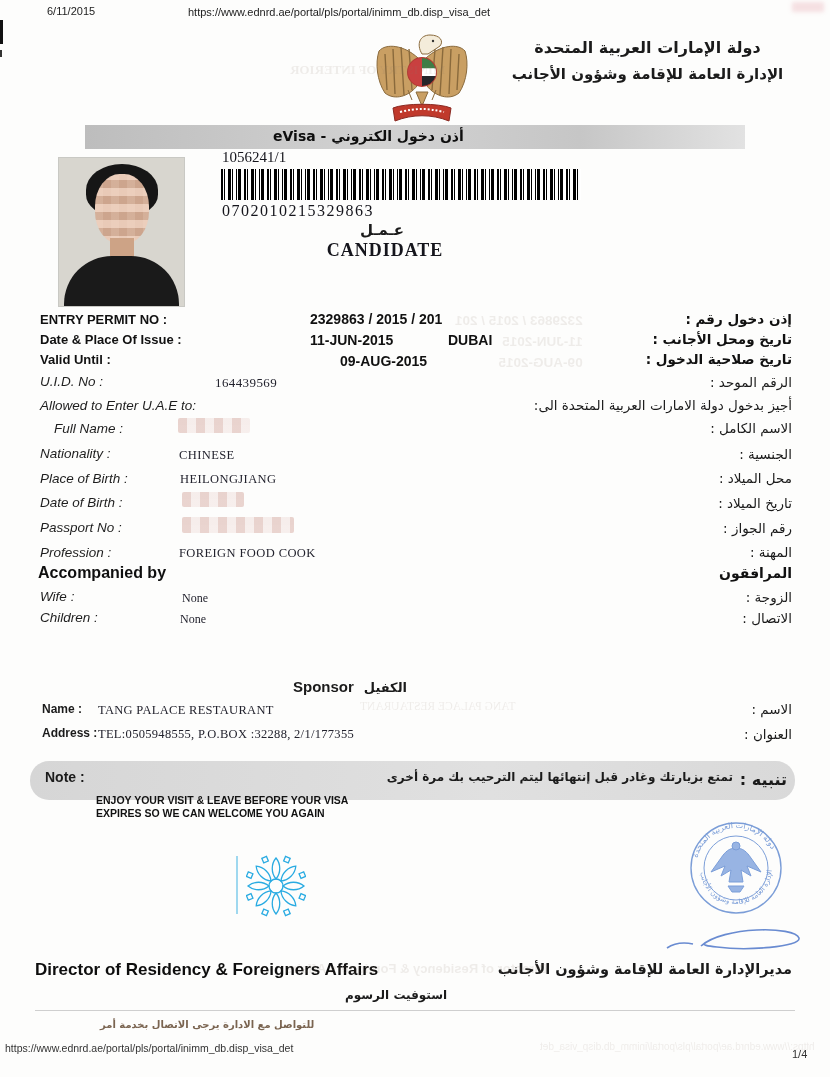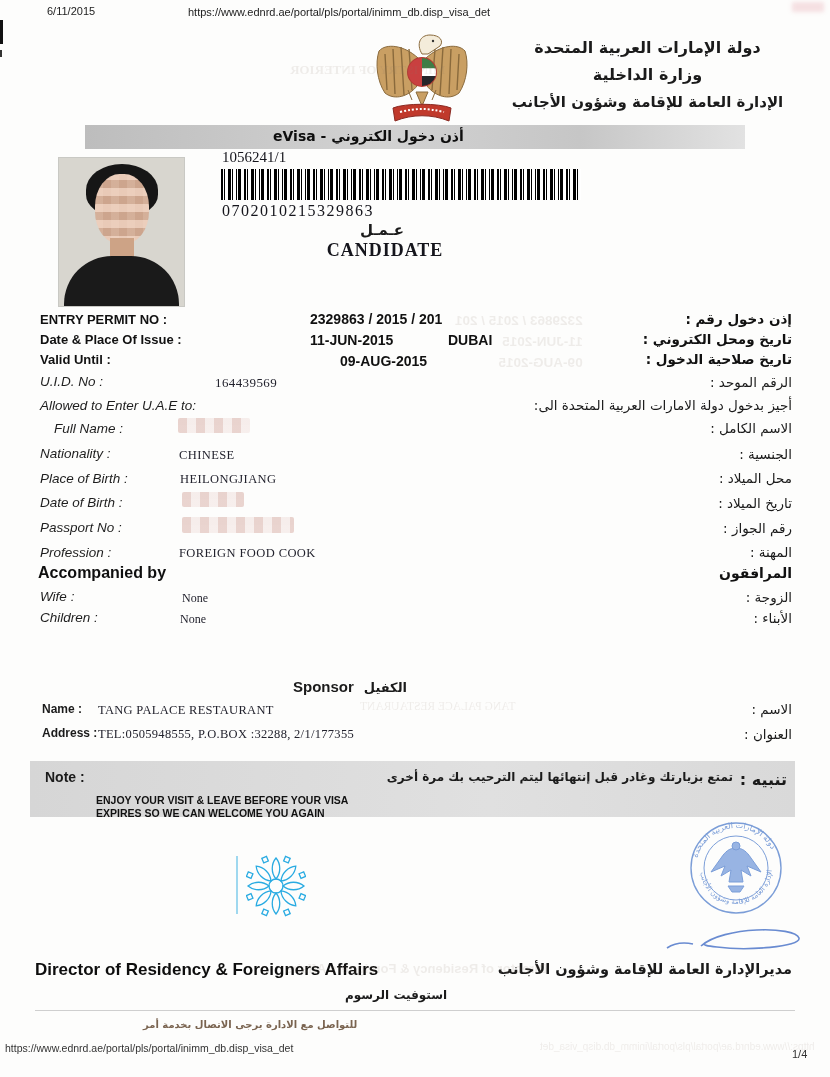--- a/index.html
+++ b/index.html
@@ -67,21 +67,20 @@
       <path d="M50 26 A14 14 0 0 1 63.6 36.5 L50 36.5 Z" fill="#3e7d46"></path>
       <path d="M63.6 36.5 A14 14 0 0 1 63.6 44 L50 44 L50 36.5 Z" fill="#ffffff"></path>
       <path d="M63.6 44 A14 14 0 0 1 50 54 L50 44 Z" fill="#26262a"></path>
       <path d="M21 76 C33 71 67 71 79 76 L77 89 C60 82 40 82 23 89 Z" fill="#c0392b" stroke="#8a2a22"></path>
       <path d="M28 80 C45 76 55 76 72 80" fill="none" stroke="#fff" stroke-width="2" stroke-dasharray="2 2"></path>
     </svg>
   </div>
 
   <div class="abs ar" style="left:500px;top:38px;width:295px;text-align:center;">
     <div class="b" style="font-size:16px;margin-bottom:8px;">دولة الإمارات العربية المتحدة</div>
-    <div class="b" style="font-size:16px;margin-bottom:9px;">وزارة الداخلية</div>
     <div class="b" style="font-size:15px;">الإدارة العامة للإقامة وشؤون الأجانب</div>
   </div>
 
   <div class="abs serif b ghost" style="left:290px;top:62px;font-size:13px;">MINISTRY OF INTERIOR</div>
 
   <div class="abs banner" style="left:85px;top:125px;width:660px;height:24px;">
     <div class="abs ar b" style="left:188px;top:3px;font-size:14px;color:#0e0e0e;">أذن دخول الكتروني - eVisa</div>
   </div>
 
   <div class="abs photo" style="left:58px;top:157px;width:125px;height:148px;">
@@ -98,21 +97,21 @@
   <div class="abs ar b c" style="left:382px;top:221px;font-size:15px;">عـمـل</div>
   <div class="abs serif b c" style="left:385px;top:240px;font-size:18px;letter-spacing:1px;color:#15151c;">CANDIDATE</div>
 
   <div class="abs lblb" style="left:40px;top:312px;">ENTRY PERMIT NO :</div>
   <div class="abs valb" style="left:310px;top:311px;">2329863 / 2015 / 201</div>
   <div class="abs ar arlb" style="right:38px;top:311px;">إذن دخول رقم :</div>
 
   <div class="abs lblb" style="left:40px;top:332px;">Date &amp; Place Of Issue :</div>
   <div class="abs valb" style="left:310px;top:332px;">11-JUN-2015</div>
   <div class="abs valb" style="left:448px;top:332px;">DUBAI</div>
-  <div class="abs ar arlb" style="right:38px;top:331px;">تاريخ ومحل الكتروني :</div>
+  <div class="abs ar arlb" style="right:38px;top:331px;">تاريخ ومحل الأجانب :</div>
 
   <div class="abs lblb" style="left:40px;top:352px;">Valid Until :</div>
   <div class="abs valb" style="left:340px;top:353px;">09-AUG-2015</div>
   <div class="abs ar arlb" style="right:38px;top:351px;">تاريخ صلاحية الدخول :</div>
 
   <div class="abs ghost b" style="left:455px;top:310px;font-size:13.5px;line-height:21px;text-align:left;">
     <div>2329863 / 2015 / 201</div>
     <div>11-JUN-2015</div>
     <div>09-AUG-2015</div>
   </div>
@@ -150,37 +149,37 @@
 
   <div class="abs b" style="left:38px;top:564px;font-size:16px;color:#0f0f0f;">Accompanied by</div>
   <div class="abs ar arlb" style="right:38px;top:565px;font-size:14px;">المرافقون</div>
 
   <div class="abs lbl" style="left:40px;top:589px;">Wife :</div>
   <div class="abs serif" style="left:182px;top:591px;font-size:12px;color:#23232e;">None</div>
   <div class="abs ar arl" style="right:38px;top:589px;">الزوجة :</div>
 
   <div class="abs lbl" style="left:40px;top:610px;">Children :</div>
   <div class="abs serif" style="left:180px;top:612px;font-size:12px;color:#23232e;">None</div>
-  <div class="abs ar arl" style="right:38px;top:610px;">الأبناء :</div>
+  <div class="abs ar arl" style="right:38px;top:610px;">الاتصال :</div>
 
   <div class="abs c" style="left:350px;top:678px;display:flex;gap:10px;align-items:baseline;">
     <span class="b" style="font-size:15px;">Sponsor</span>
     <span class="ar b" style="font-size:13px;">الكفيل</span>
   </div>
 
   <div class="abs" style="left:42px;top:702px;font-size:12px;font-weight:600;">Name :</div>
   <div class="abs serif" style="left:98px;top:703px;font-size:12.5px;color:#23232e;letter-spacing:.3px;">TANG PALACE RESTAURANT</div>
   <div class="abs ar arl" style="right:38px;top:701px;">الاسم :</div>
   <div class="abs serif ghost" style="left:360px;top:700px;font-size:11.5px;">TANG PALACE RESTAURANT</div>
 
   <div class="abs" style="left:42px;top:726px;font-size:12px;font-weight:600;">Address :</div>
   <div class="abs serif" style="left:98px;top:727px;font-size:12.5px;color:#23232e;letter-spacing:.3px;">TEL:0505948555, P.O.BOX :32288, 2/1/177355</div>
   <div class="abs ar arl" style="right:38px;top:726px;">العنوان :</div>
 
-  <div class="abs notebar" style="left:30px;top:761px;width:765px;height:56px;">
+  <div class="abs notebar" style="left:30px;top:761px;width:765px;height:39px;border-radius:19px;">
     <div class="abs b" style="left:15px;top:8px;font-size:14px;">Note :</div>
     <div class="abs b" style="left:66px;top:6px;font-size:10.5px;line-height:13px;color:#111;margin-top:27px;">
       <div>ENJOY YOUR VISIT &amp; LEAVE BEFORE YOUR VISA</div>
       <div>EXPIRES SO WE CAN WELCOME YOU AGAIN</div>
     </div>
     <div class="abs ar b" style="right:62px;top:9px;font-size:12px;">تمتع بزيارتك وغادر قبل إنتهائها ليتم الترحيب بك مرة أخرى</div>
     <div class="abs ar b" style="right:8px;top:9px;font-size:16px;">تنبيه :</div>
   </div>
 
   <div class="abs" style="left:680px;top:812px;width:112px;height:112px;opacity:.8;">
@@ -240,19 +239,19 @@
   </div>
 
   <div class="abs b" style="left:35px;top:960px;font-size:17px;color:#0e0e0e;">Director of Residency &amp; Foreigners Affairs</div>
   <div class="abs ar b" style="right:38px;top:961px;font-size:14.5px;">مديرالإدارة العامة للإقامة وشؤون الأجانب</div>
   <div class="abs b ghost" style="left:285px;top:961px;font-size:13px;">Director of Residency &amp; Foreigners Affairs</div>
 
   <div class="abs ar b" style="left:345px;top:988px;font-size:12px;">استوفيت الرسوم</div>
 
   <div class="abs" style="left:35px;top:1010px;width:760px;height:1px;background:#cfcfcf;"></div>
 
-  <div class="abs ar" style="left:100px;top:1019px;font-size:10px;font-weight:600;color:#7a6450;margin-left:43px;">للتواصل مع الادارة يرجى الاتصال بخدمة أمر</div>
+  <div class="abs ar" style="left:100px;top:1019px;font-size:10px;font-weight:600;color:#7a6450;">للتواصل مع الادارة يرجى الاتصال بخدمة أمر</div>
 
   <div class="abs" style="left:5px;top:1042px;font-size:10.5px;color:#333;">https://www.ednrd.ae/portal/pls/portal/inimm_db.disp_visa_det</div>
   <div class="abs ghost" style="left:540px;top:1041px;font-size:10px;">https://www.ednrd.ae/portal/pls/portal/inimm_db.disp_visa_det</div>
   <div class="abs" style="left:792px;top:1048px;font-size:11px;color:#333;">1/4</div>
 
 </div>
 
 </body></html>

